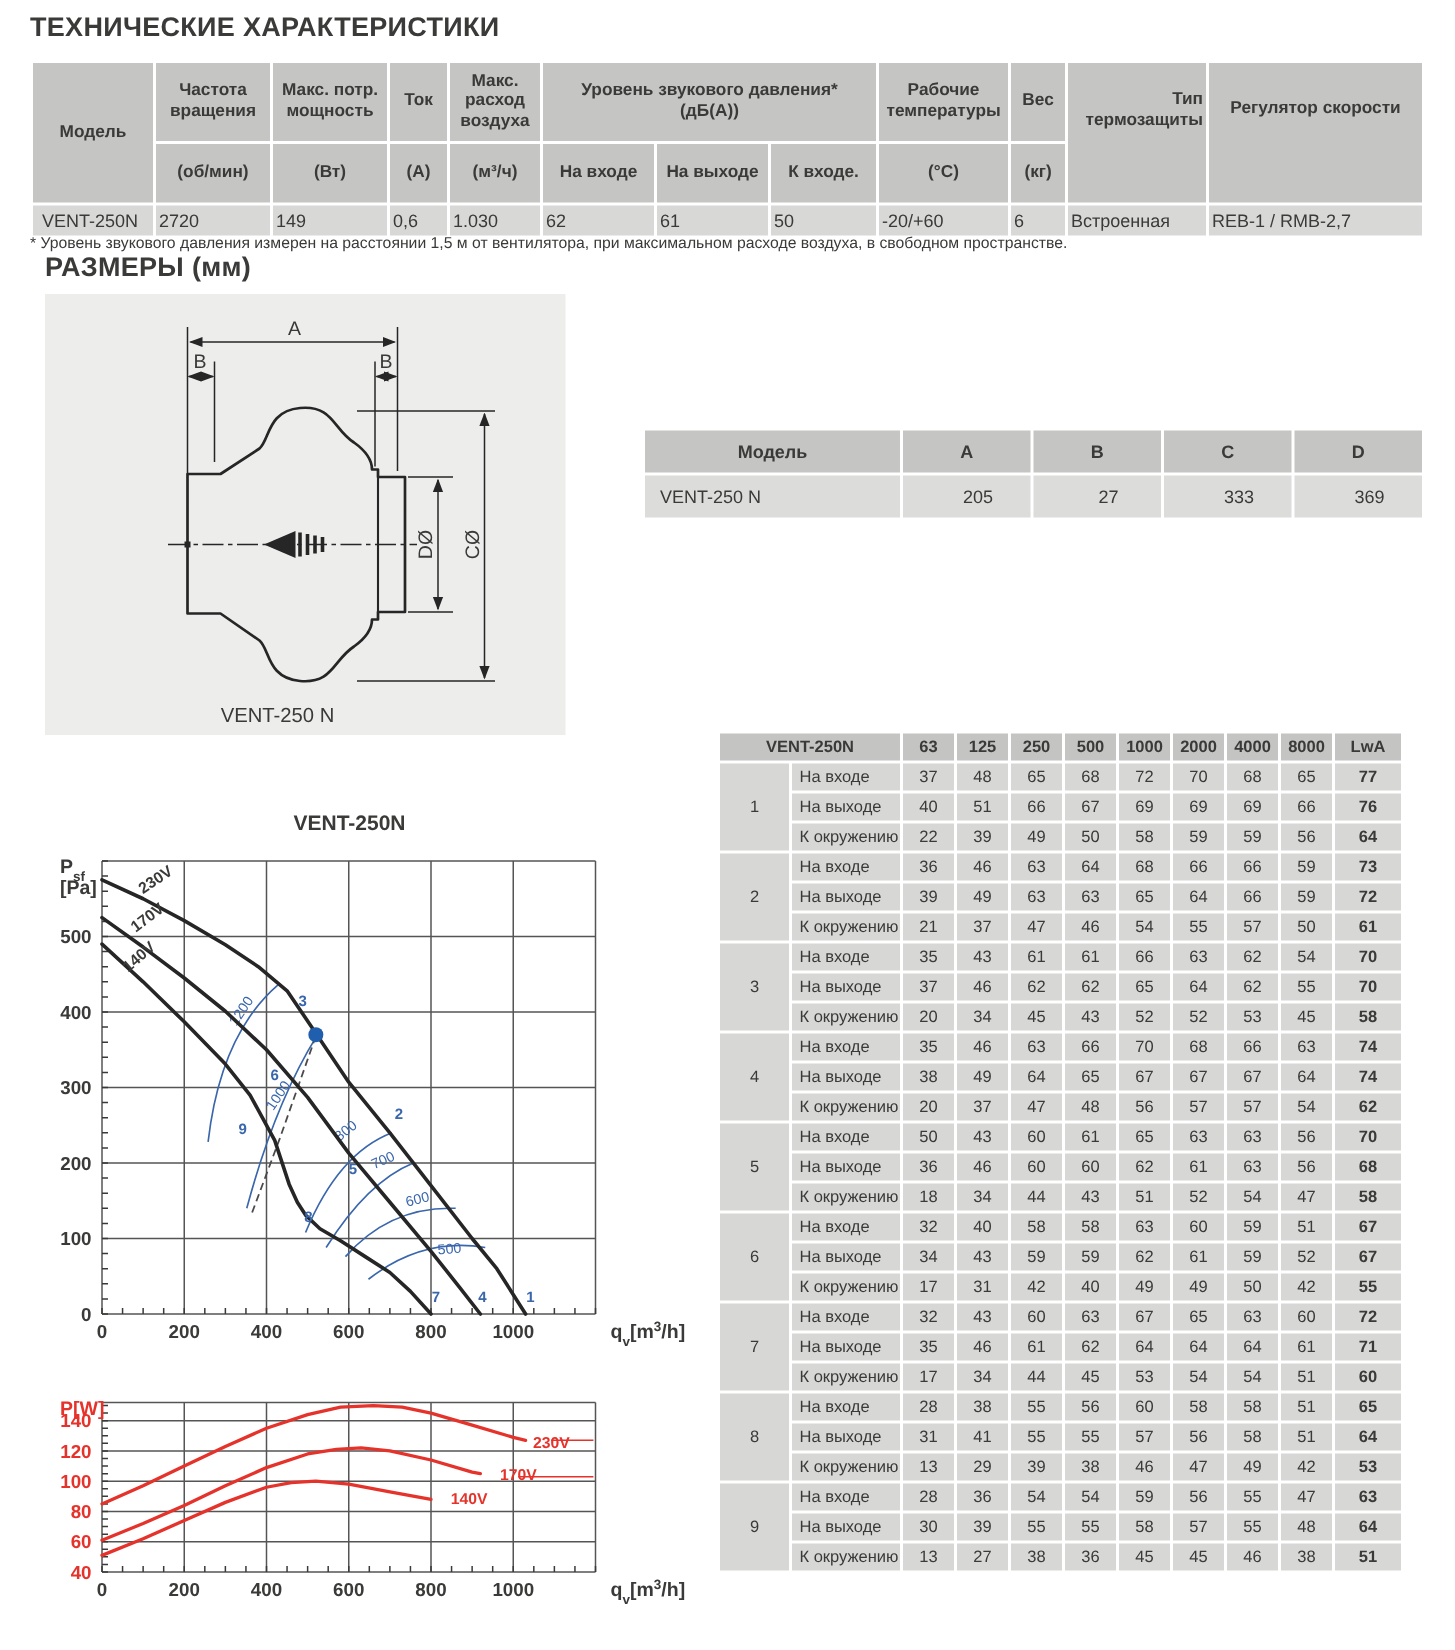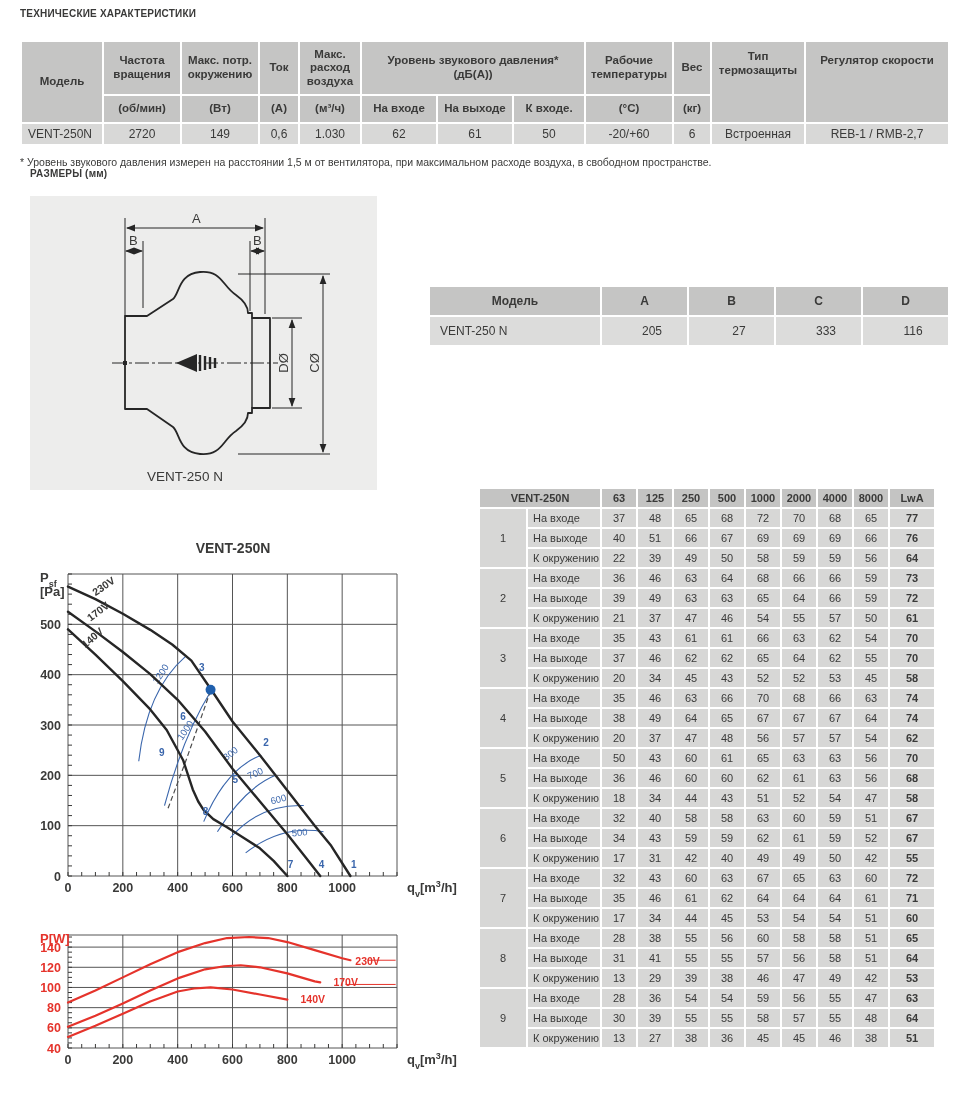--- a/index.html
+++ b/index.html
@@ -1,23 +1,23 @@
 <!DOCTYPE html>
 <html><head>
 <meta charset="utf-8">
 <style>
   html,body{margin:0;padding:0;background:#fff;}
   body{width:970px;height:1100px;position:relative;font-family:"Liberation Sans",sans-serif;color:#3a3a39;overflow:hidden;}
   .abs{position:absolute;}
-  .h1{font-size:10px;font-weight:bold;letter-spacing:.2px;}
+  .h1{font-size:18px;font-weight:bold;letter-spacing:.2px;}
   table{border-collapse:separate;background:#fff;}
   
   .spec{border-spacing:2px;table-layout:fixed;}
   .spec th{background:#c5c5c4;font-size:11.5px;font-weight:bold;line-height:1.18;vertical-align:middle;padding:1px 2px;}
-  .spec td{background:#d8d8d7;font-size:12px;text-align:center;height:20px;padding:0 2px;}
+  .spec td{background:#d8d8d7;font-size:12px;text-align:left;height:20px;padding:0 2px;}
   .spec td.model{text-align:left;padding-left:6px;}
   .footnote{font-size:10.5px;color:#3a3a39;}
   
   .dimt{border-spacing:2px;table-layout:fixed;}
   .dimt th{background:#c5c5c4;font-size:12px;font-weight:bold;height:26px;}
   .dimt td{background:#dcdcdb;font-size:12px;text-align:center;height:26px;padding-left:16px;}
   .dimt td.model{text-align:left;padding-left:10px;}
   
   .ac{border-spacing:2px;table-layout:fixed;}
   .ac th{background:#c4c4c3;font-size:11px;font-weight:bold;height:18px;padding:0 1px;}
@@ -45,33 +45,33 @@
       <col style="width:70px">
       <col style="width:86px">
       <col style="width:36px">
       <col style="width:92px">
       <col style="width:142px">
     </colgroup>
   <tbody>
       <tr style="height:52px;">
     <th rowspan="2">Модель</th>
     <th>Частота вращения</th>
-    <th>Макс. потр. окружению</th>
+    <th>Макс. потр. мощность</th>
     <th>Ток</th>
     <th>Макс. расход воздуха</th>
     <th colspan="3">
       <span>Уровень звукового давления*</span><br>
       <span>(дБ(А))</span>
     </th>
     <th>Рабочие температуры</th>
     <th>Вес</th>
-    <th rowspan="2" style="vertical-align:top;padding-top:8px;">Тип термозащиты</th>
-    <th rowspan="2" style="vertical-align:top;padding-top:12px;">Регулятор скорости</th>
+    <th rowspan="2" style="vertical-align:top;padding-top:18px;text-align:right;">Тип термозащиты</th>
+    <th rowspan="2" style="vertical-align:top;padding-top:24px;">Регулятор скорости</th>
   </tr>
-  <tr style="height:26px;">
+  <tr style="height:39px;">
     <th>(об/мин)</th>
     <th>(Вт)</th>
     <th>(А)</th>
     <th>(м³/ч)</th>
     <th>На входе</th>
     <th>На выходе</th>
     <th>К входе.</th>
     <th>(°C)</th>
     <th>(кг)</th>
   </tr>
@@ -165,21 +165,21 @@
     <th>A</th>
     <th>B</th>
     <th>C</th>
     <th>D</th>
   </tr>
   <tr>
     <td class="model">VENT-250 N</td>
     <td>205</td>
     <td>27</td>
     <td>333</td>
-    <td>116</td>
+    <td>369</td>
   </tr>
 </tbody>
   </table>
 
 <div class="abs charttitle" style="left:68px;top:540px;width:330px;text-align:center;">VENT-250N</div>
 <svg class="abs" style="left:25px;top:556px;" width="445" height="352" id="chart-pressure">
     <line x1="43" y1="18" x2="43" y2="320" stroke="#555555" stroke-width="1"></line>
     <line x1="97.83333333333333" y1="18" x2="97.83333333333333" y2="320" stroke="#555555" stroke-width="1"></line>
     <line x1="152.66666666666666" y1="18" x2="152.66666666666666" y2="320" stroke="#555555" stroke-width="1"></line>
     <line x1="207.5" y1="18" x2="207.5" y2="320" stroke="#555555" stroke-width="1"></line>

